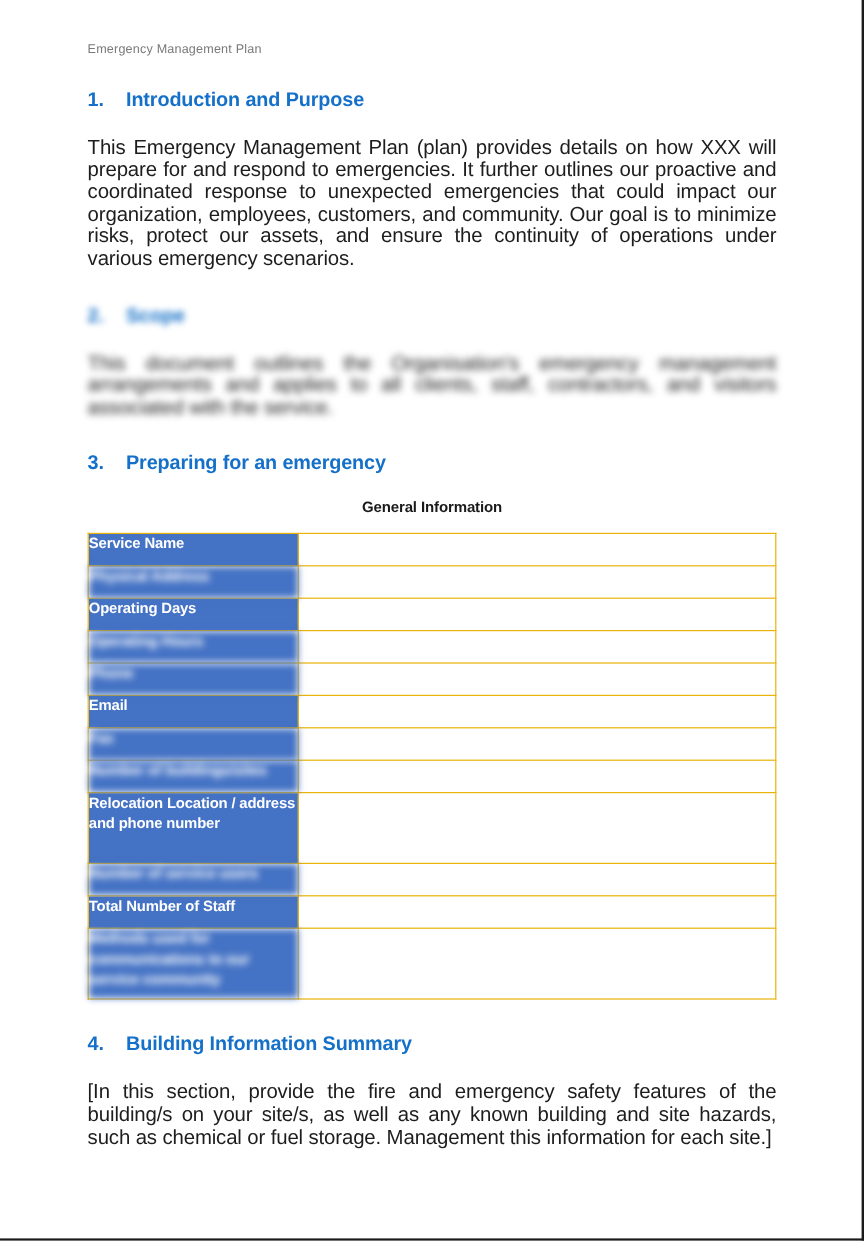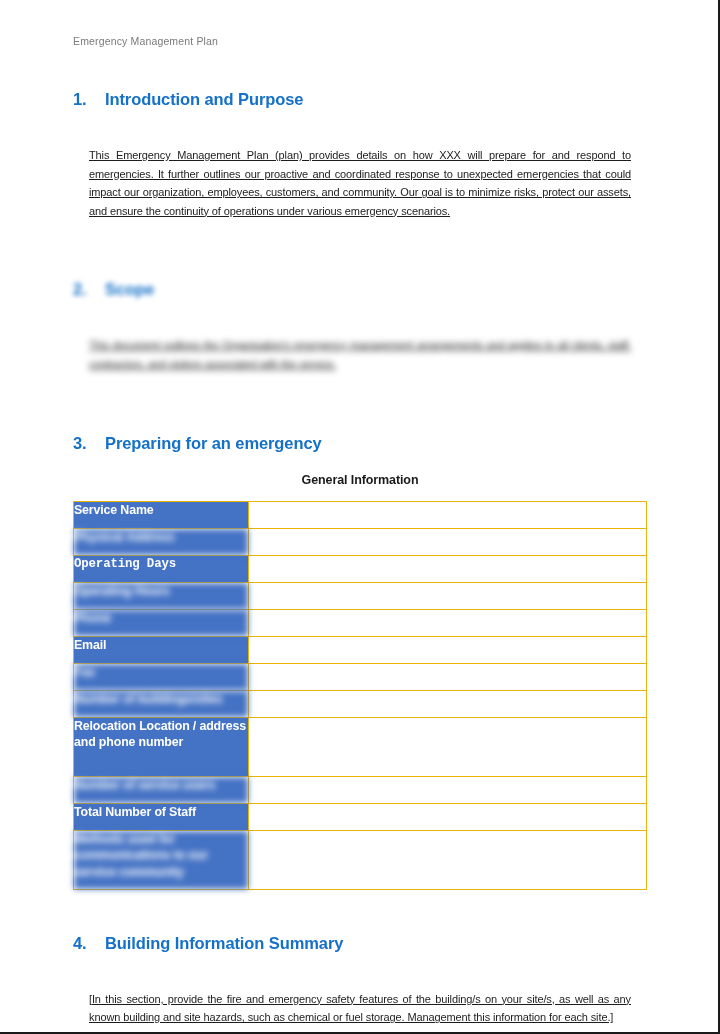--- a/index.html
+++ b/index.html
@@ -51,39 +51,38 @@
     font-weight: bold;
     letter-spacing: -0.1px;
     margin: 0;
   }
   .h1 .num {
     width: 32px;
     flex: 0 0 32px;
     font-size: 16.5px;
     font-weight: bold;
   }
-  .h1 .txt { flex: 1 1 auto; margin-top: 16px; }
+  .h1 .txt { flex: 1 1 auto; }
 
   .h-sub {
     font-size: 12.5px;
     font-weight: bold;
     color: #1a1a1a;
     letter-spacing: -0.1px;
     text-align: center;
   }
 
   
   .para {
-    font-size: 11px;
+    font-size: 17px;
     line-height: 18.6px;
     color: #1d1d1d;
     text-align: justify;
-    margin: 16px;
+    margin: 0;
     letter-spacing: -0.12px;
-    text-decoration: underline;
   }
   .gap-a  { height: 21px; }   
   .gap-b  { height: 28px; }   
   .gap-c  { height: 20px; }
   .gap-d  { height: 14px; }
 
   
   .redacted {
     filter: blur(3.1px);
     -webkit-filter: blur(3.1px);
@@ -118,21 +117,21 @@
     border-color: #2b4f8e;
     border-top-color: #24447c;
     border-bottom-color: #24447c;
   }
   td.val {
     background: #ffffff;
     border-color: #6d6d6d;
   }
   tr.r-1  td { height: 26px; }
   tr.r-2  td { height: 26px; }
-  tr.r-3  td { height: 26px; font-family: Liberation Mono, monospace; }
+  tr.r-3  td { height: 26px; }
   tr.r-4  td { height: 26px; }
   tr.r-5  td { height: 26px; }
   tr.r-6  td { height: 26px; }
   tr.r-7  td { height: 26px; }
   tr.r-8  td { height: 26px; }
   tr.r-9  td { height: 26px; }
   tr.r-10 td { height: 58px; }
   tr.r-11 td { height: 26px; }
   tr.r-12 td { height: 26px; }
   tr.r-13 td { height: 58px; }

